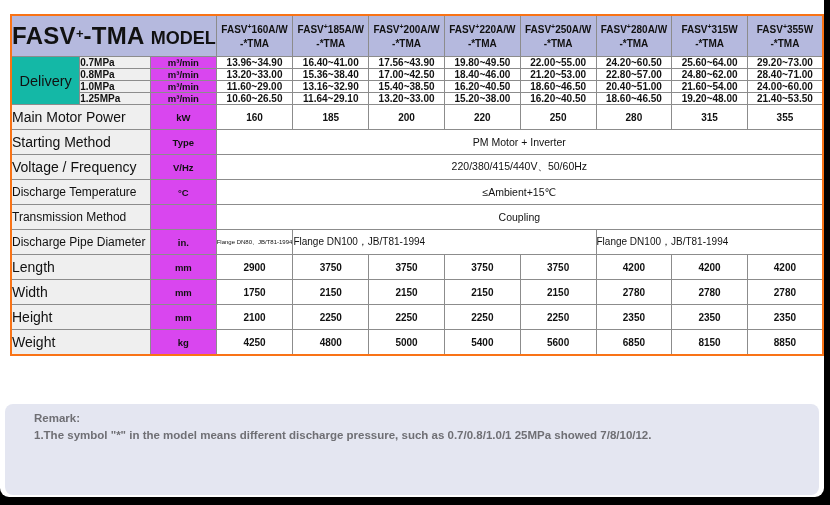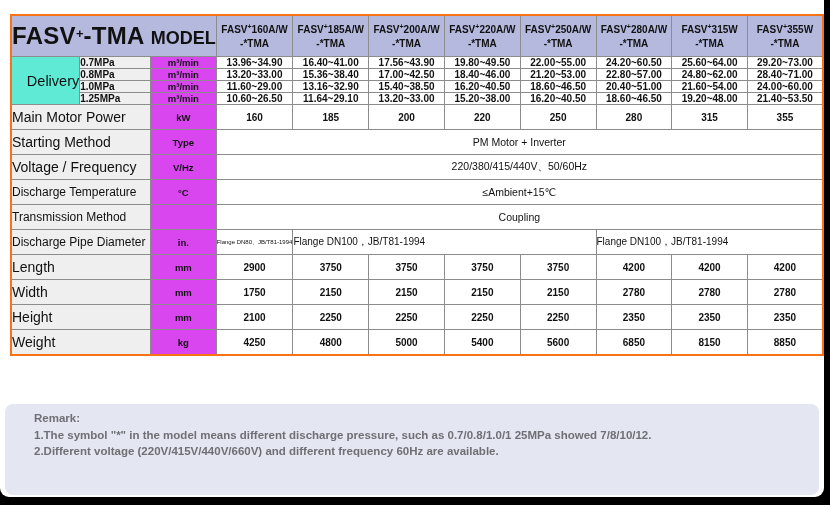--- a/index.html
+++ b/index.html
@@ -14,21 +14,21 @@
   table.spec th,table.spec td{border:1px solid #8c8c8c;padding:0;overflow:hidden;color:#111;}
   tr.hdr th{background:#b5b9de;height:40px;}
   th.title{text-align:left;padding-left:8px;white-space:nowrap;}
   .t1{font-size:24px;font-weight:bold;letter-spacing:0.3px;}
   .tsup{font-size:13px;font-weight:bold;}
   .t2{font-size:18px;font-weight:bold;margin-left:6px;}
   .mh{font-weight:bold;font-size:10px;line-height:1.3;text-align:center;}
   .mh sup{font-size:7px;}
   td.lab{background:#efefef;font-size:14px;text-align:left;padding-left:8px;height:24px;font-weight:400;}
   td.lab.sm{font-size:12px;}
-  td.dlv{background:#5eead4;font-size:14.5px;text-align:right;font-weight:400;}
+  td.dlv{background:#14b8a6;font-size:14.5px;text-align:center;font-weight:400;}
   td.pr{background:#efefef;font-size:10px;font-weight:bold;text-align:left;}
   td.unit{background:#d946ef;font-size:9.5px;font-weight:bold;text-align:center;}
   td.v{font-size:10px;font-weight:bold;text-align:center;background:#fff;}
   td.sv{font-size:10.5px;font-weight:400;text-align:center;background:#fff;}
   td.fl{font-size:10px;font-weight:400;background:#fff;}
   td.tiny{font-size:6px;font-weight:400;text-align:center;background:#fff;padding:0 1px;white-space:nowrap;}
   .remark{position:absolute;left:5px;top:404px;width:814px;height:91px;background:#e4e6f1;
           border-radius:8px;box-sizing:border-box;padding:6px 8px 0 9px;
           color:#6f6f74;font-weight:bold;font-size:11.5px;line-height:16.5px;}
   .remark div{white-space:nowrap;padding-left:20px;}
@@ -236,15 +236,14 @@
       <td class="v">6850</td>
       <td class="v">8150</td>
       <td class="v">8850</td>
     </tr>
   </tbody>
     </table>
 
   <div class="remark">
     <div>Remark:</div>
     <div>1.The symbol "*" in the model means different discharge pressure, such as 0.7/0.8/1.0/1 25MPa showed 7/8/10/12.</div>
-    <div>2.Different voltage (220V/415V/440V/660V) and different frequency 60Hz are available.</div>
   </div>
 </div>
 
 </body></html>

